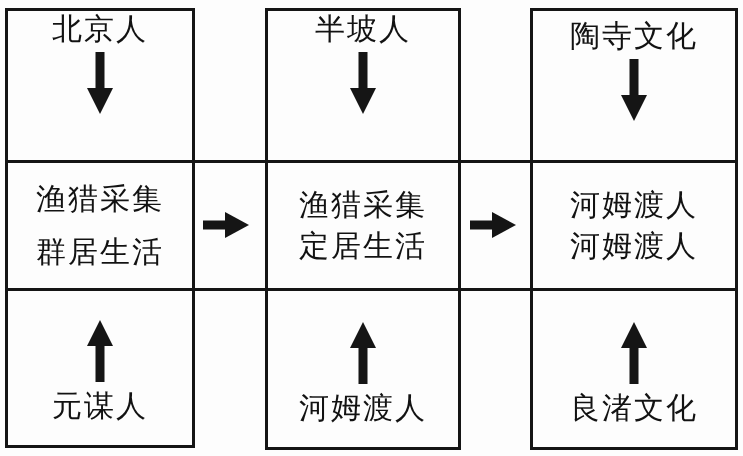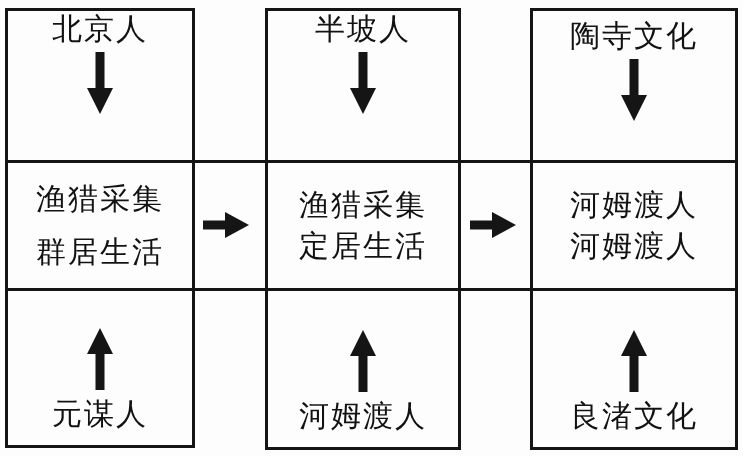--- a/index.html
+++ b/index.html
@@ -50,21 +50,21 @@
     white-space: nowrap;
     text-align: center;
     color: #121212;
   }
   .cell-label.two-line {
     line-height: 1.35;
   }
 
   .top-cell { justify-content: flex-start; }
   .top-cell .cell-label { margin-bottom: 6px; }
-  .bottom-cell { justify-content: flex-end; padding-bottom: 14px; font-family: Liberation Serif, serif; }
+  .bottom-cell { justify-content: flex-end; padding-bottom: 22px; font-family: Liberation Serif, serif; }
   .bottom-cell .cell-label { margin-top: 6px; }
   .mid-cell { justify-content: center; }
 
   
   .arrow-v {
     position: relative;
     width: 26px;
   }
   .arrow-v .shaft {
     position: absolute;

